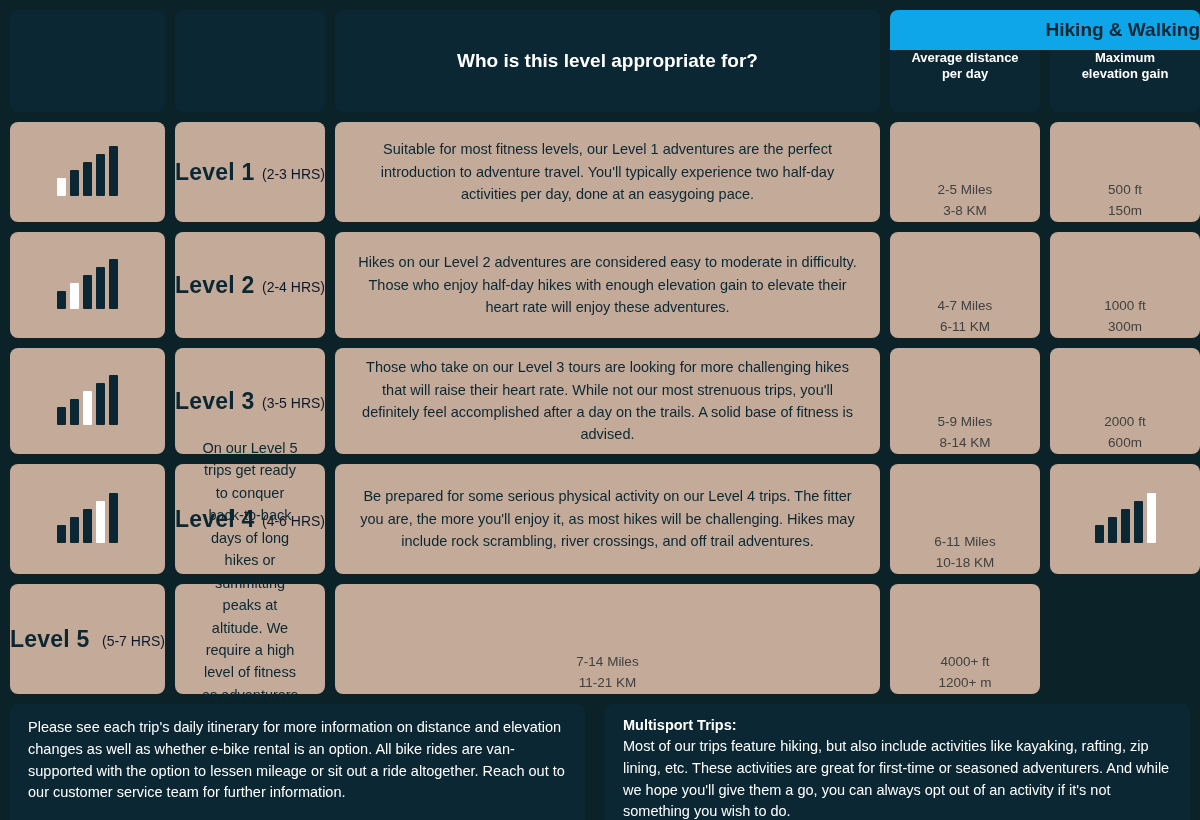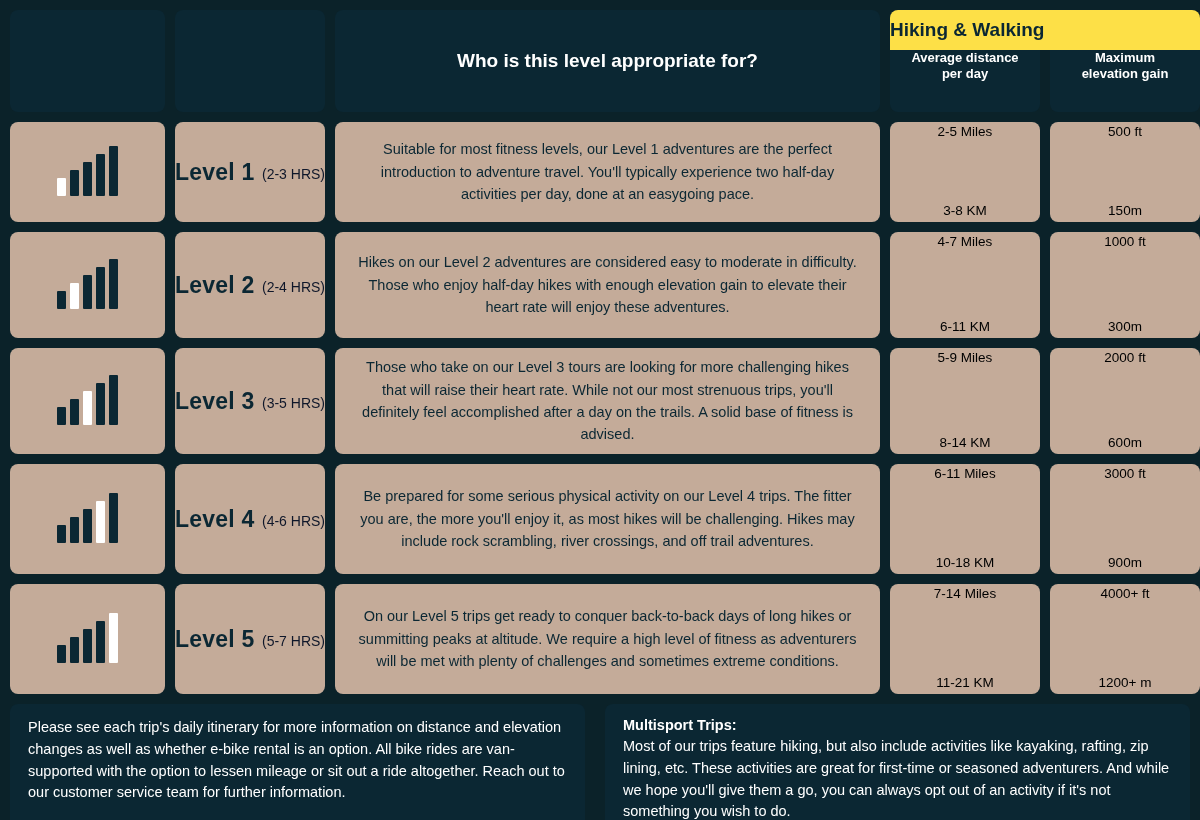--- a/index.html
+++ b/index.html
@@ -51,25 +51,25 @@
   .hdr-group {
     grid-column: 4 / span 2;
     display: grid;
     grid-template-columns: 150px 150px;
     column-gap: 10px;
     grid-template-rows: 40px 62px;
     row-gap: 0;
   }
   .hdr-group-title {
     grid-column: 1 / span 2;
-    background: #fde047;
+    background: #0ea5e9;
     border-radius: 8px 8px 0 0;
     display: flex;
     align-items: center;
-    justify-content: flex-start;
+    justify-content: flex-end;
     font-size: 19px;
     font-weight: bold;
     color: #0b2733;
   }
   .hdr-sub {
     background: #0b2733;
     color: #ffffff;
     border-radius: 0 0 8px 8px;
     display: flex;
     align-items: flex-start;
@@ -117,25 +117,25 @@
     text-align: center;
     padding: 0 22px;
     font-size: 14.5px;
     line-height: 1.55;
     color: #0b2733;
   }
   .cell-stat {
     display: flex;
     flex-direction: column;
     align-items: center;
-    justify-content: space-between;
+    justify-content: flex-end;
     text-align: center;
     font-size: 13.5px;
     line-height: 1.55;
-    color: #000000;
+    color: #404040;
   }
 
   
   .bars {
     display: flex;
     align-items: flex-end;
     gap: 4px;
     height: 48px;
   }
   .bar {
@@ -288,24 +288,20 @@
         <div class="level-name">Level 4</div>
         <div class="level-hrs">(4-6 HRS)</div>
       </div>
       <div class="cell cell-desc">
         <span>Be prepared for some serious physical activity on our Level 4 trips. The fitter you are, the more you'll enjoy it, as most hikes will be challenging. Hikes may include rock scrambling, river crossings, and off trail adventures.</span>
       </div>
       <div class="cell cell-stat">
         <div>6-11 Miles</div>
         <div>10-18 KM</div>
       </div>
-      <div class="cell cell-stat">
-        <div>3000 ft</div>
-        <div>900m</div>
-      </div>
       <div class="cell cell-icon">
         <div class="bars">
           <div class="bar" style="height: 18px;"></div>
           <div class="bar" style="height: 26px;"></div>
           <div class="bar" style="height: 34px;"></div>
           <div class="bar" style="height: 42px;"></div>
           <div class="bar active" style="height: 50px;"></div>
         </div>
       </div>
       <div class="cell cell-level">

